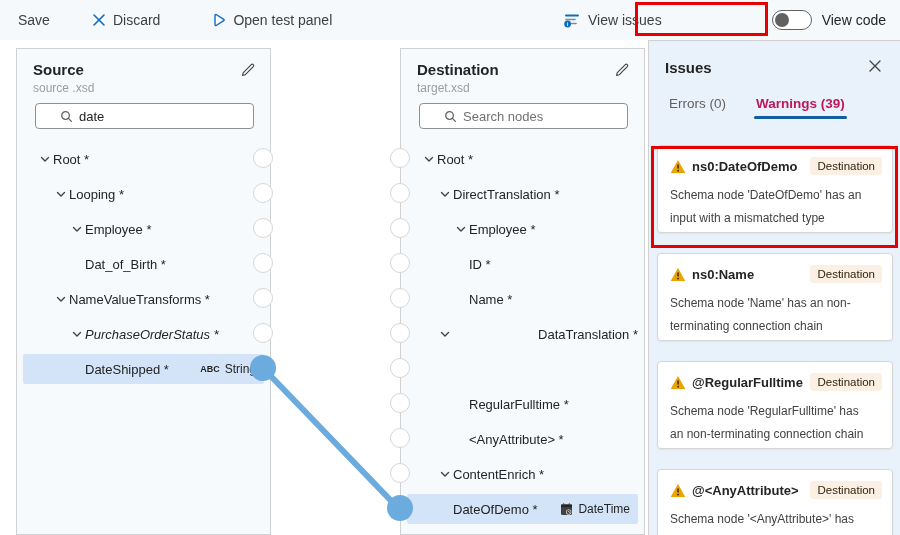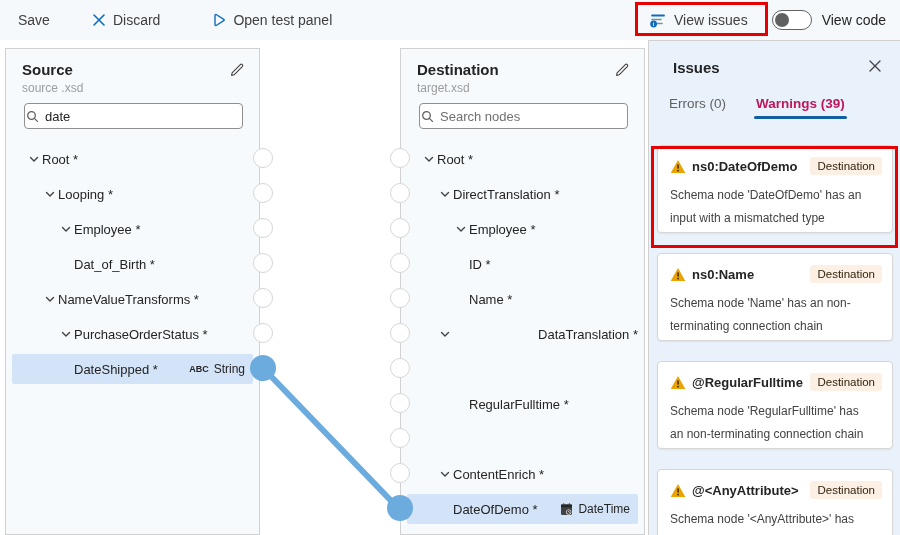--- a/index.html
+++ b/index.html
@@ -24,29 +24,29 @@
   }
   .toggle .knob {
     position:absolute; left:2px; top:2px; width:14px; height:14px; border-radius:50%;
     background:#616161;
   }
   
   .panel {
     position:absolute; top:48px; bottom:0; background:#f7fafc;
     border:1px solid #d1d1d1;
   }
-  .panel-source { left:5px; width:255px; }
+  .panel-source { left:16px; width:255px; }
   .panel-dest   { left:400px; width:245px; }
   .panel-head { padding:12px 14px 0 16px; }
   .panel-title-row { display:flex; align-items:center; justify-content:space-between; }
   .panel-title { font-size:15px; font-weight:700; }
   .panel-sub { font-size:12px; color:#9c9c9c; margin-top:3px; }
   .searchbox {
     margin:8px 2px 0 2px; height:26px; background:#fff; border:1px solid #8f8f8f;
-    border-radius:4px; display:flex; align-items:center; padding:0 1px; gap:6px;
+    border-radius:4px; display:flex; align-items:center; padding:0 24px; gap:6px;
   }
   .searchbox input {
     border:none; outline:none; background:transparent; width:100%; font-size:13px;
     font-family:inherit; color:#242424;
   }
   .searchbox input::placeholder { color:#707070; }
   .tree { position:absolute; left:0; right:0; top:95px; bottom:0; }
   .tree-row {
     position:absolute; left:6px; right:6px; height:30px; display:flex;
     align-items:center; cursor:pointer; border-radius:2px; font-size:13px;
@@ -66,21 +66,21 @@
     width:26px; height:26px; background:#6cabdd; border:none; z-index:6;
   }
   #wire { position:absolute; left:0; top:0; width:900px; height:535px; z-index:5; pointer-events:none; }
   #wire path { pointer-events:stroke; }
   
   .issues {
     position:absolute; top:40px; right:0; bottom:0; left:648px;
     background:#e9f1fa; border-left:1px solid #d1d1d1; border-top:1px solid #d1d1d1;
   }
   .issues-head { display:flex; align-items:flex-start; justify-content:space-between;
-    padding:18px 18px 0 16px;margin-left:8px; }
+    padding:18px 18px 0 16px; }
   .issues-title { font-size:15px; font-weight:700; }
   .close-x { cursor:pointer; color:#424242; }
   .tabs { display:flex; gap:6px; padding:14px 0 0 8px; }
   .tab { padding:6px 12px 10px 12px; font-size:13.5px; color:#616161; cursor:pointer; position:relative; }
   .tab.active { color:#be185d; font-weight:700; }
   .tab.active::after {
     content:""; position:absolute; left:10px; right:10px; bottom:2px; height:3px;
     border-radius:2px; background:#115ea3;
   }
   .cards { position:absolute; left:8px; right:7px; top:104px; bottom:0;
@@ -120,21 +120,21 @@
   </div>
   <div class="tb-btn" style="margin-left:36px">
     <span style="display:flex">
       <svg width="14" height="14" viewBox="0 0 14 14">
           <path d="M3 2.2v9.6c0 .6.65 1 1.17.68l7.6-4.8a.8.8 0 0 0 0-1.36l-7.6-4.8A.78.78 0 0 0 3 2.2z" fill="none" stroke="#0f6cbd" stroke-width="1.4" stroke-linejoin="round"></path>
         </svg>
     </span>
     <span>Open test panel</span>
   </div>
   <div class="tb-spacer"></div>
-  <div class="tb-btn" style="">
+  <div class="tb-btn" style="margin-right:86px">
     <span style="display:flex">
       <svg width="18" height="18" viewBox="0 0 18 18">
         <path d="M3 4.5h12" stroke="#0f6cbd" stroke-width="1.8" stroke-linecap="round"></path>
         <path d="M3 8.5h9" stroke="#7a8ca0" stroke-width="1.6" stroke-linecap="round"></path>
         <path d="M8 12.5h5" stroke="#7a8ca0" stroke-width="1.6" stroke-linecap="round"></path>
         <circle cx="4.6" cy="13" r="3.4" fill="#0f6cbd"></circle>
         <text x="4.6" y="15.2" font-size="5.4" fill="#fff" text-anchor="middle" font-family="Liberation Sans,sans-serif" font-weight="bold">i</text>
       </svg>
     </span>
     <span>View issues</span>
@@ -204,21 +204,21 @@
   </div>
       <div class="tree-row" style="top: 140px; padding-left: 30px;">
     <span class="chev">
       <svg width="12" height="12" viewBox="0 0 12 12">
             <path d="M2.5 4.5L6 8l3.5-3.5" fill="none" stroke="#424242" stroke-width="1.4" stroke-linecap="round" stroke-linejoin="round"></path>
           </svg>
     </span>
     <span class="tree-lbl">NameValueTransforms *</span>
 
   </div>
-      <div class="tree-row" style="top: 175px; padding-left: 46px;">
+      <div class="tree-row" style="top: 175px; padding-left: 46px; font-style: italic;">
     <span class="chev">
       <svg width="12" height="12" viewBox="0 0 12 12">
             <path d="M2.5 4.5L6 8l3.5-3.5" fill="none" stroke="#424242" stroke-width="1.4" stroke-linecap="round" stroke-linejoin="round"></path>
           </svg>
     </span>
     <span class="tree-lbl">PurchaseOrderStatus *</span>
 
   </div>
       <div class="tree-row selected" style="top: 210px; padding-left: 62px;">
 
@@ -295,20 +295,25 @@
       <svg width="12" height="12" viewBox="0 0 12 12">
             <path d="M2.5 4.5L6 8l3.5-3.5" fill="none" stroke="#424242" stroke-width="1.4" stroke-linecap="round" stroke-linejoin="round"></path>
           </svg>
     </span>
     <span class="tree-lbl">DataTranslation *</span>
 
   </div>
       <div class="tree-row" style="top: 245px; padding-left: 62px;">
 
     <span class="tree-lbl">RegularFulltime *</span>
+
+  </div>
+      <div class="tree-row" style="top: 280px; padding-left: 62px;">
+
+    <span class="tree-lbl">&lt;AnyAttribute&gt; *</span>
 
   </div>
       <div class="tree-row" style="top: 315px; padding-left: 30px;">
     <span class="chev">
       <svg width="12" height="12" viewBox="0 0 12 12">
             <path d="M2.5 4.5L6 8l3.5-3.5" fill="none" stroke="#424242" stroke-width="1.4" stroke-linecap="round" stroke-linejoin="round"></path>
           </svg>
     </span>
     <span class="tree-lbl">ContentEnrich *</span>
 

